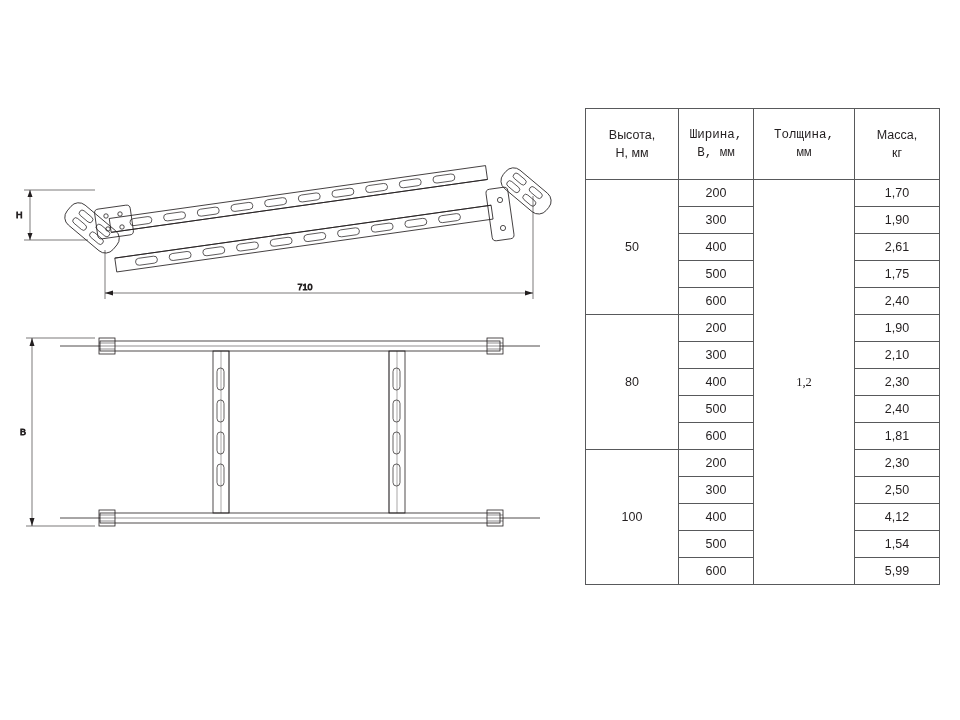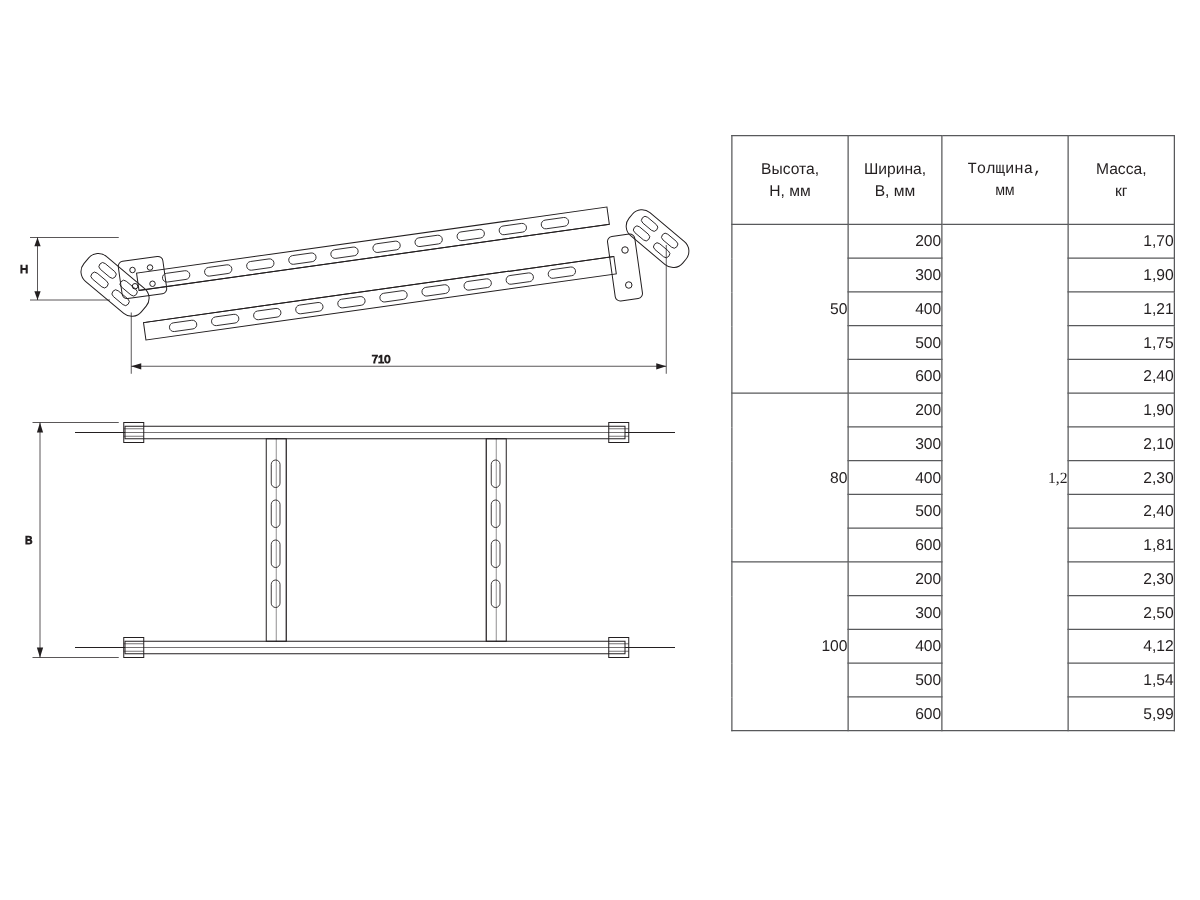--- a/index.html
+++ b/index.html
@@ -43,24 +43,23 @@
     color: #231f20;
     font-weight: normal;
     padding: 0;
   }
   #spec-table th {
     height: 70px;
     line-height: 1.45;
   }
   #spec-table td {
     height: 26px;
-    text-align: right;
   }
   .col-h  { width: 92px; margin-top: 24px; }
-  .col-b  { width: 74px; }
+  .col-b  { width: 74px; font-family: Liberation Mono, monospace; }
   .col-t  { width: 100px; font-family: Liberation Mono, monospace; }
   .col-m  { width: 84px; }
 
   .group-cell {
     font-size: 12.5px;
   }
   .thickness-cell {
     font-size: 12.5px;
     font-family: Liberation Serif, serif;
   }
@@ -264,21 +263,21 @@
       <td>200</td>
       <td class="thickness-cell" rowspan="15">1,2</td>
       <td>1,70</td>
     </tr>
     <tr>
       <td>300</td>
       <td>1,90</td>
     </tr>
     <tr>
       <td>400</td>
-      <td>1,21</td>
+      <td>2,61</td>
     </tr>
     <tr>
       <td>500</td>
       <td>1,75</td>
     </tr>
     <tr>
       <td>600</td>
       <td>2,40</td>
     </tr>
 

